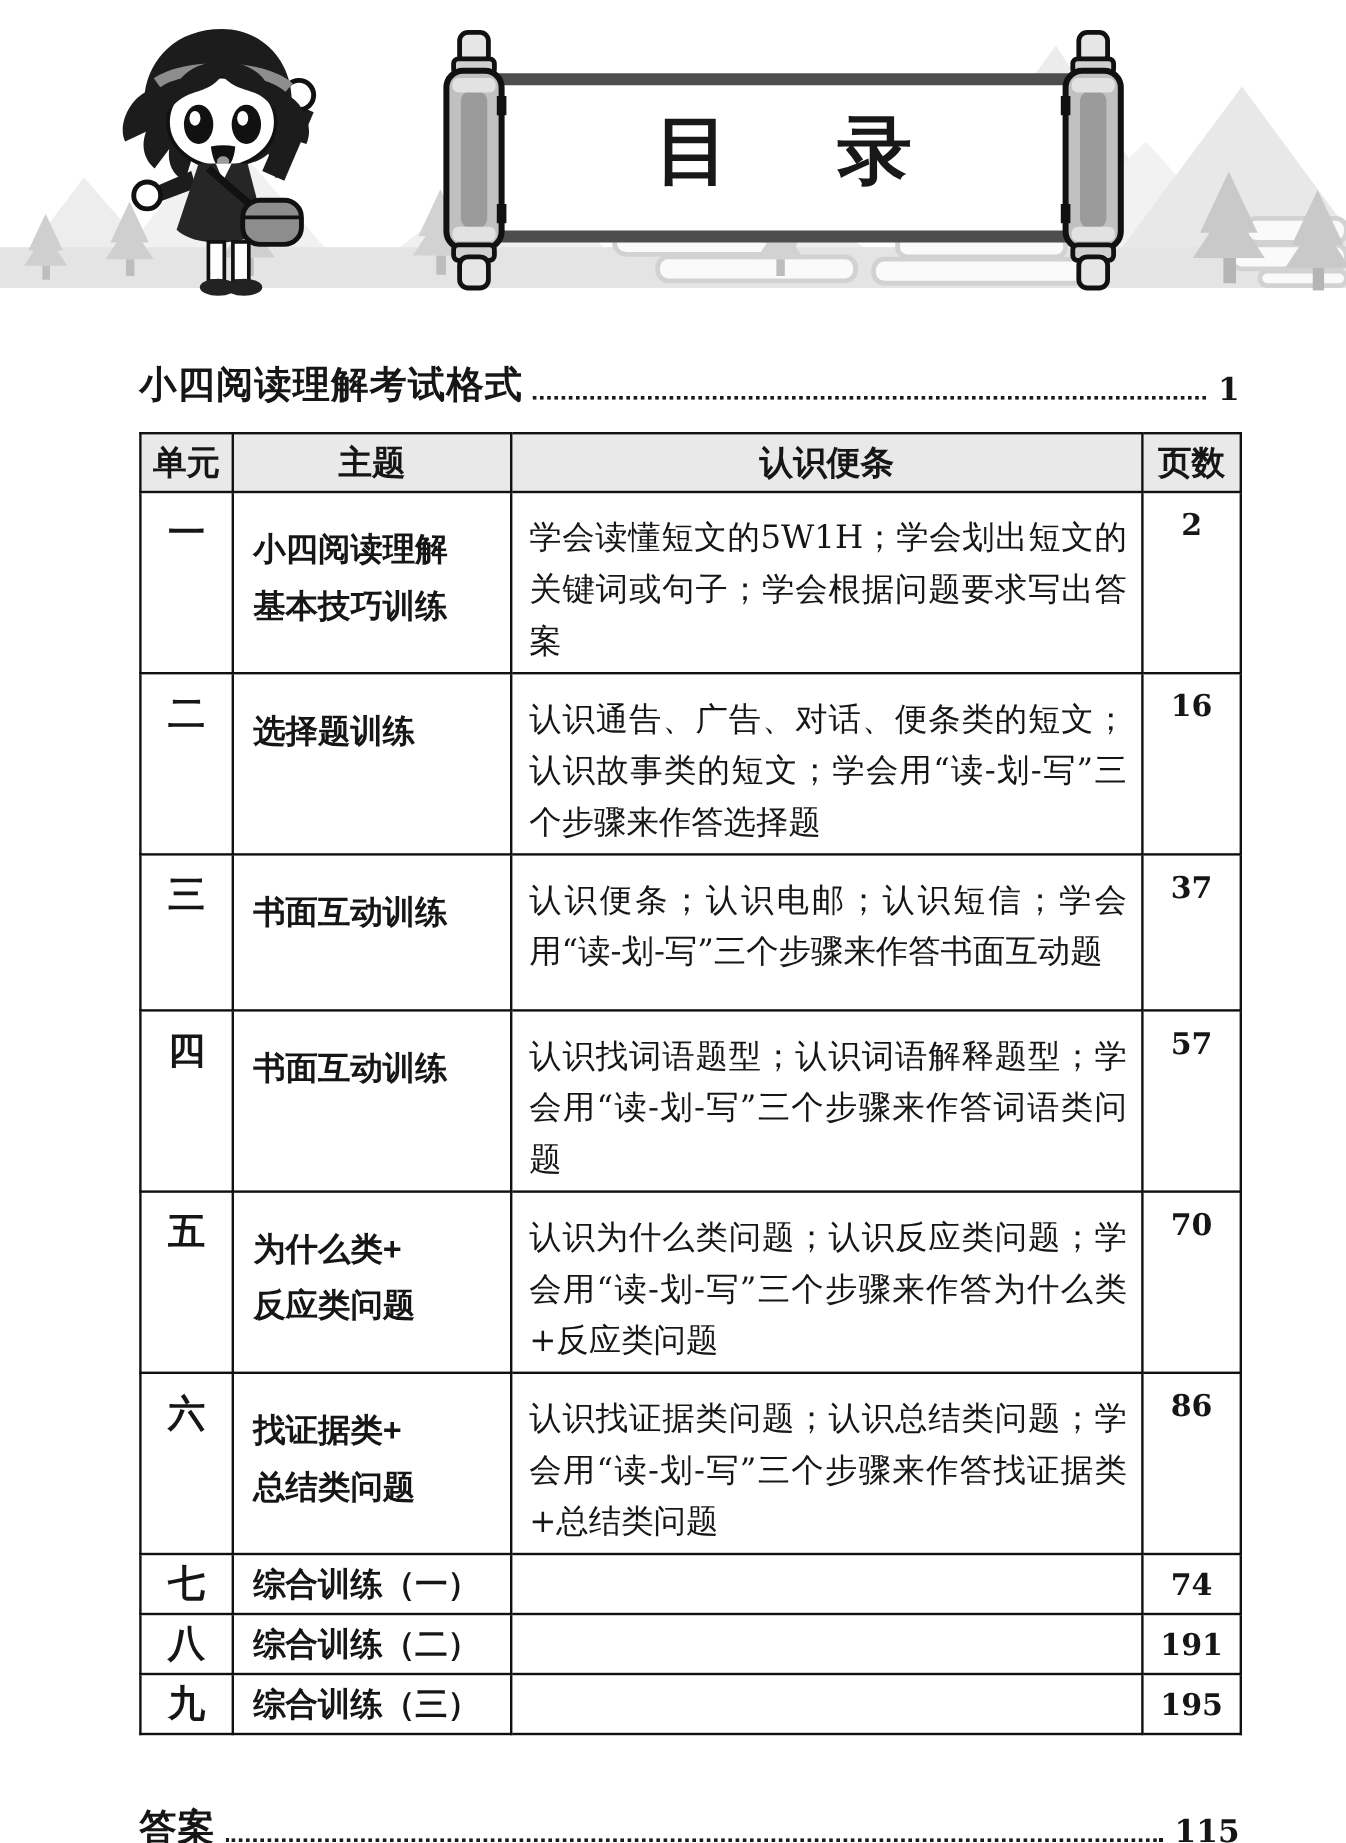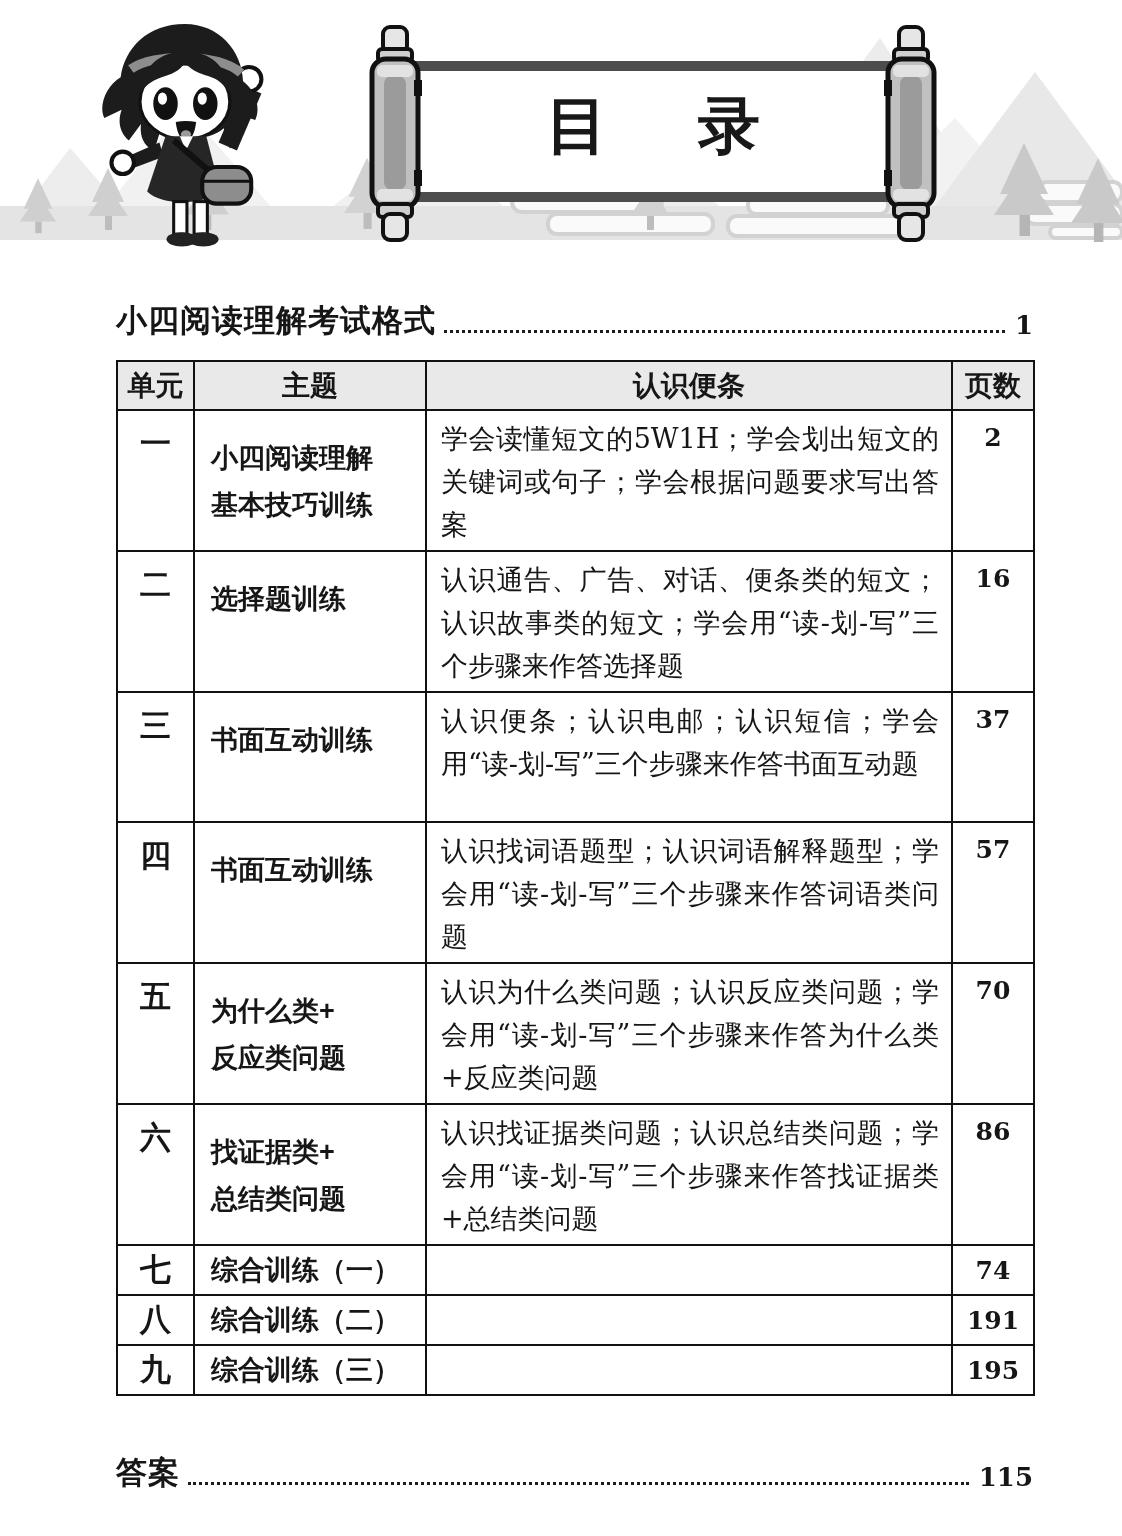--- a/index.html
+++ b/index.html
@@ -53,21 +53,21 @@
     font-size:31px; font-weight:700;
     font-family:"DejaVu Serif", serif;
   }
   td.c-theme {
     vertical-align:top; padding:24px 6px 0 16px;
     font-size:27px; font-weight:700; line-height:47px;
     white-space:pre-line;
     font-family:"Liberation Sans", sans-serif;
   }
   td.c-obj {
-    vertical-align:top; padding:6px 12px 4px 14px;
+    vertical-align:top; padding:16px 12px 4px 14px;
     font-size:27px; line-height:43px;
     text-align:justify;
     font-family:"DejaVu Serif", serif;
   }
   td.c-page {
     text-align:center; vertical-align:top; padding-top:12px;
     font-size:25px; font-weight:700;
     font-family:"DejaVu Serif", serif;
   }
   tr.row-short td.c-unit,

